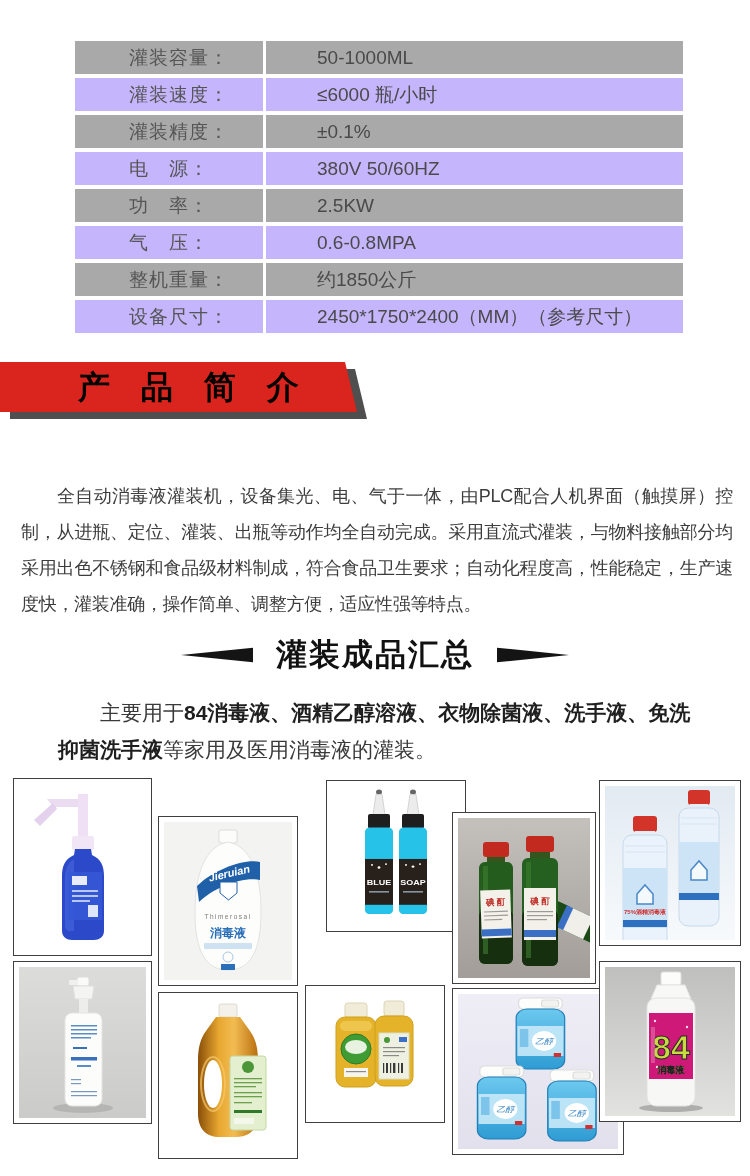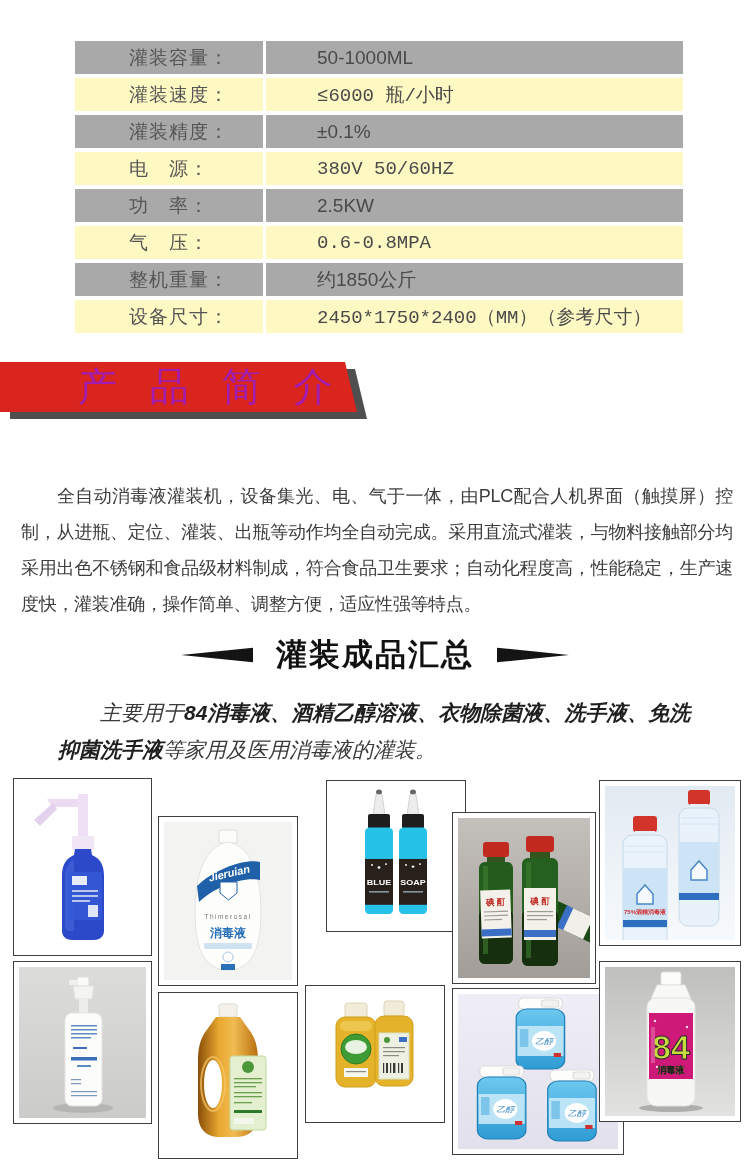--- a/index.html
+++ b/index.html
@@ -14,54 +14,54 @@
   .spec-row{display:flex;height:33px;margin-bottom:4px;align-items:stretch;}
   .spec-row .lbl{
     width:188px;margin-right:3px;box-sizing:border-box;padding-left:54px;
     display:flex;align-items:center;font-size:19px;letter-spacing:1px;color:#555555;
   }
   .spec-row .val{
     flex:1;box-sizing:border-box;padding-left:51px;
     display:flex;align-items:center;font-size:19px;color:#4a4a4a;
   }
   .spec-row.dark .lbl,.spec-row.dark .val{background:#a9a9a9;}
-  .spec-row.light .lbl,.spec-row.light .val{background:#fef9c3;font-family:Liberation Mono, monospace;}
+  .spec-row.light .lbl,.spec-row.light .val{background:#c4b5fd;}
   
   .banner{position:absolute;left:0;top:362px;width:400px;height:60px;}
   .banner-shadow{
     position:absolute;left:10px;top:7px;width:370px;height:50px;background:#4f4f4f;
     clip-path:polygon(0 0,345px 0,357px 100%,0 100%);
   }
   .banner-red{
     position:absolute;left:0;top:0;width:370px;height:50px;background:#d9251d;
     clip-path:polygon(0 0,345px 0,357px 100%,0 100%);
   }
   .banner-title{
     position:absolute;left:78px;top:0;line-height:50px;
-    font-size:39px;font-weight:normal;color:#a21caf;letter-spacing:11px;white-space:nowrap;
+    font-size:32px;font-weight:bold;color:#000000;letter-spacing:11px;white-space:nowrap;
   }
   
   .intro{
     position:absolute;left:21px;top:478px;width:712px;margin:0;
     font-size:18px;line-height:36px;letter-spacing:-0.3px;color:#3d3d3d;
     text-align:justify;text-indent:2em;
   }
   
   .summary-header{
     position:absolute;left:0;top:630px;width:750px;height:50px;
     display:flex;justify-content:center;align-items:center;gap:23px;
   }
   .wedge{display:block;width:72px;height:16px;background:#141414;}
   .wedge-left{clip-path:polygon(0 50%,100% 4%,100% 96%);}
   .wedge-right{clip-path:polygon(0 4%,100% 50%,0 96%);}
   .summary-title{margin:0;font-size:31px;font-weight:bold;color:#111111;letter-spacing:2px;}
   
   .usage{
     position:absolute;left:58px;top:694px;width:644px;margin:0;
-    font-size:21px;line-height:37px;color:#3a3a3a;text-indent:2em;font-style:italic;
+    font-size:21px;line-height:37px;color:#3a3a3a;text-indent:2em;
   }
   .usage b{color:#1f1f1f;}
   
   .cell{
     position:absolute;background:#ffffff;border:1px solid #3f3f3f;
     padding:5px;box-sizing:border-box;
   }
   .cell svg{width:100%;height:100%;display:block;}
   svg text{font-family:inherit;}
   #p1{left:13px;top:778px;width:139px;height:178px;}

